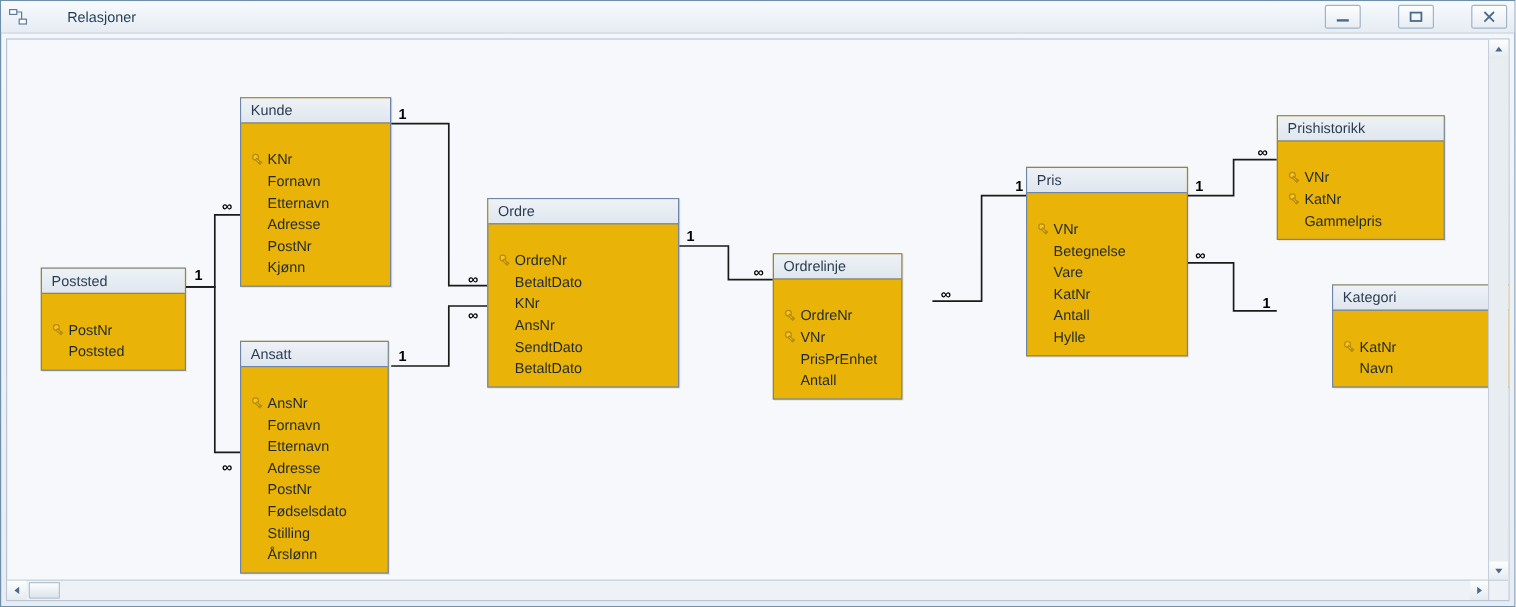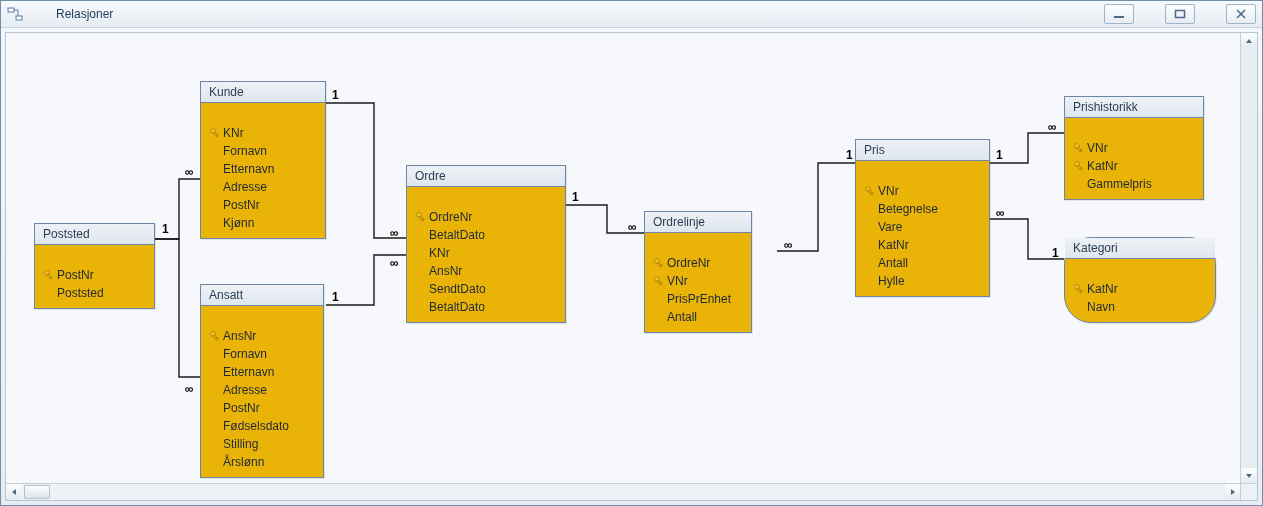--- a/index.html
+++ b/index.html
@@ -325,21 +325,21 @@
             </span>
             <span class="name">KatNr</span>
           </div>
           <div class="field">
             <span class="key"></span>
             <span class="name">Gammelpris</span>
           </div>
         </div>
     </div>
 
-    <div class="table-box" style="left:1058px;top:204px;width:152px;border-radius:27px;">
+    <div class="table-box" style="left:1104px;top:204px;width:152px;">
       <div class="hdr">Kategori</div>
       <div class="fields">
           <div class="field">
             <span class="key">
               <svg class="key-glyph" viewBox="0 0 12 12">
                 <circle cx="4" cy="4" r="2.4" fill="#f5c430" stroke="#b78a00"></circle>
                 <rect x="5" y="5" width="5" height="1.6" fill="#f5c430" stroke="#b78a00" transform="rotate(45 5 5)"></rect>
                 <rect x="8.2" y="7.5" width="1.2" height="2" fill="#f5c430" stroke="#b78a00" transform="rotate(45 8.2 7.5)"></rect>
               </svg>
             </span>

